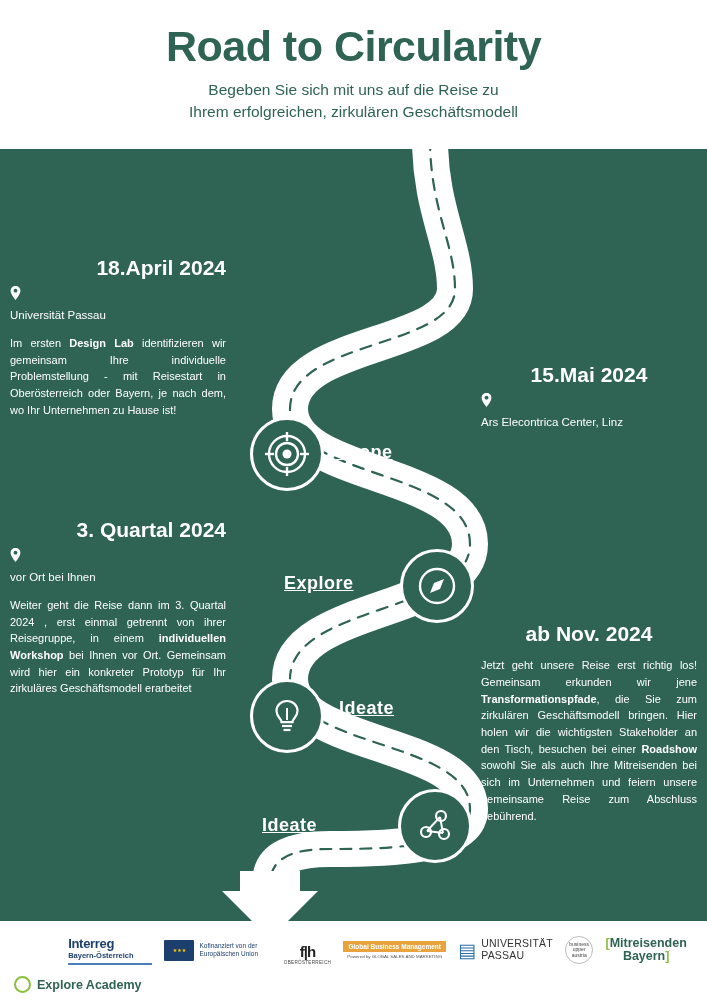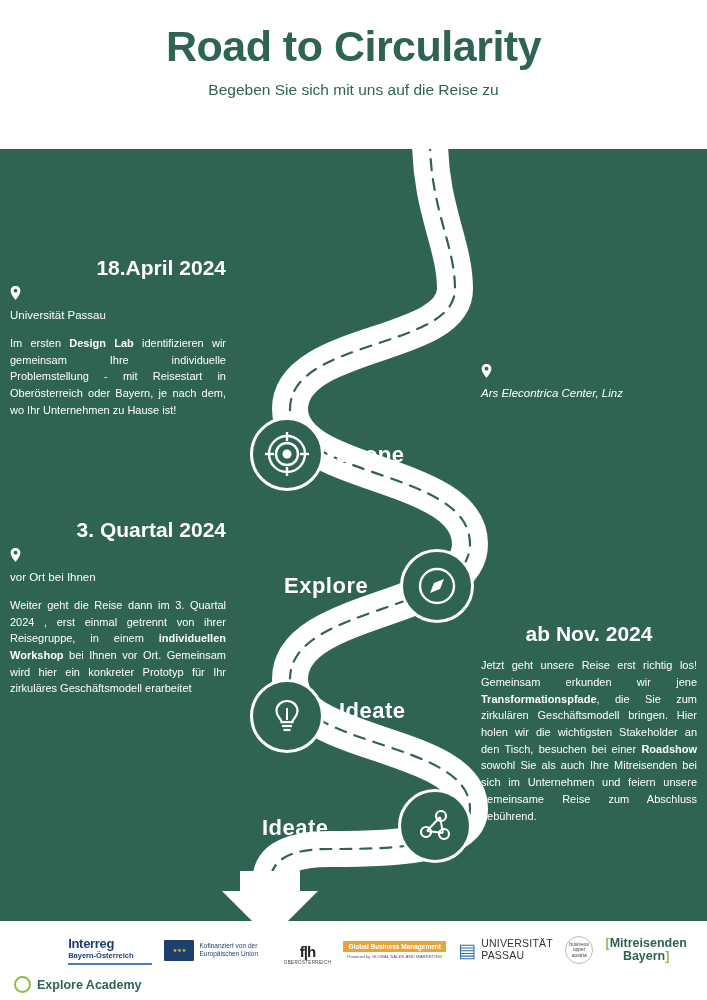--- a/index.html
+++ b/index.html
@@ -52,24 +52,25 @@
   .node {
     position: absolute;
     width: 74px; height: 74px;
     border-radius: 50%;
     background: #2f6354;
     border: 3px solid #ffffff;
     display: flex; align-items: center; justify-content: center;
   }
   .stage-label {
     position: absolute;
-    font-size: 22px;
+    font-size: 18px;
     font-weight: bold;
     color: #ffffff;
     letter-spacing: 0.5px;
+    text-decoration: underline;
   }
 
   
   .block { position: absolute; width: 216px; color: #ffffff; }
   .block .date {
     font-size: 21px; font-weight: bold; color: #ffffff;
     line-height: 1.1; margin-bottom: 6px;
   }
   .block .loc {
     display: flex; align-items: flex-start; gap: 5px;
@@ -150,20 +151,21 @@
 </style>
 </head>
 <body>
 
 <div class="page">
 
   <div class="header">
     <div class="title">Road to Circularity</div>
     <div class="subtitle">
       <div>Begeben Sie sich mit uns auf die Reise zu</div>
+      <div>Ihrem erfolgreichen, zirkulären Geschäftsmodell</div>
     </div>
   </div>
 
   <div class="board">
 
     <svg class="road-svg" width="707" height="772" viewBox="0 0 707 772">
       <defs>
         <path id="roadpath" d="M430,-10
              C430,60 455,95 455,140
              C455,200 290,190 290,260
@@ -208,28 +210,29 @@
 
     <div class="node" style="left:400px; top:400px;">
       <svg width="44" height="44" viewBox="0 0 44 44">
         <circle cx="22" cy="22" r="17" fill="none" stroke="#ffffff" stroke-width="2.4"></circle>
         <polygon points="29,15 25,25 15,29 19,19" fill="#ffffff"></polygon>
       </svg>
     </div>
     <div class="stage-label" style="left:284px; top:424px;">Explore</div>
 
     <div class="block" style="left:481px; top:214px;">
+      <div class="date ta-center">15.Mai 2024</div>
       <div class="loc" style="justify-content:center;">
         <span class="pin">
           <svg width="11" height="14" viewBox="0 0 11 14">
               <path d="M5.5 0C2.6 0 0.6 2.1 0.6 4.8C0.6 8.3 5.5 14 5.5 14S10.4 8.3 10.4 4.8C10.4 2.1 8.4 0 5.5 0Z" fill="#ffffff"></path>
               <circle cx="5.5" cy="4.7" r="1.9" fill="#2f6354"></circle>
             </svg>
         </span>
-        <span style="text-align:center;font-style:italic;">Ars Elecontrica Center, Linz</span>
+        <span style="text-align:center;">Ars Elecontrica Center, Linz</span>
       </div>
     </div>
 
     <div class="node" style="left:250px; top:530px;">
       <svg width="44" height="44" viewBox="0 0 44 44">
         <path d="M22 7c-6 0-10.5 4.4-10.5 10 0 4 2.4 6.3 3.8 8.2 0.9 1.2 1.2 2 1.2 3h11c0-1 0.3-1.8 1.2-3 1.4-1.9 3.8-4.2 3.8-8.2C32.5 11.4 28 7 22 7z" fill="none" stroke="#ffffff" stroke-width="2.2"></path>
         <line x1="17" y1="32" x2="27" y2="32" stroke="#ffffff" stroke-width="2.2"></line>
         <line x1="18.5" y1="36" x2="25.5" y2="36" stroke="#ffffff" stroke-width="2.2"></line>
         <line x1="22" y1="14" x2="22" y2="26" stroke="#ffffff" stroke-width="2"></line>
       </svg>

